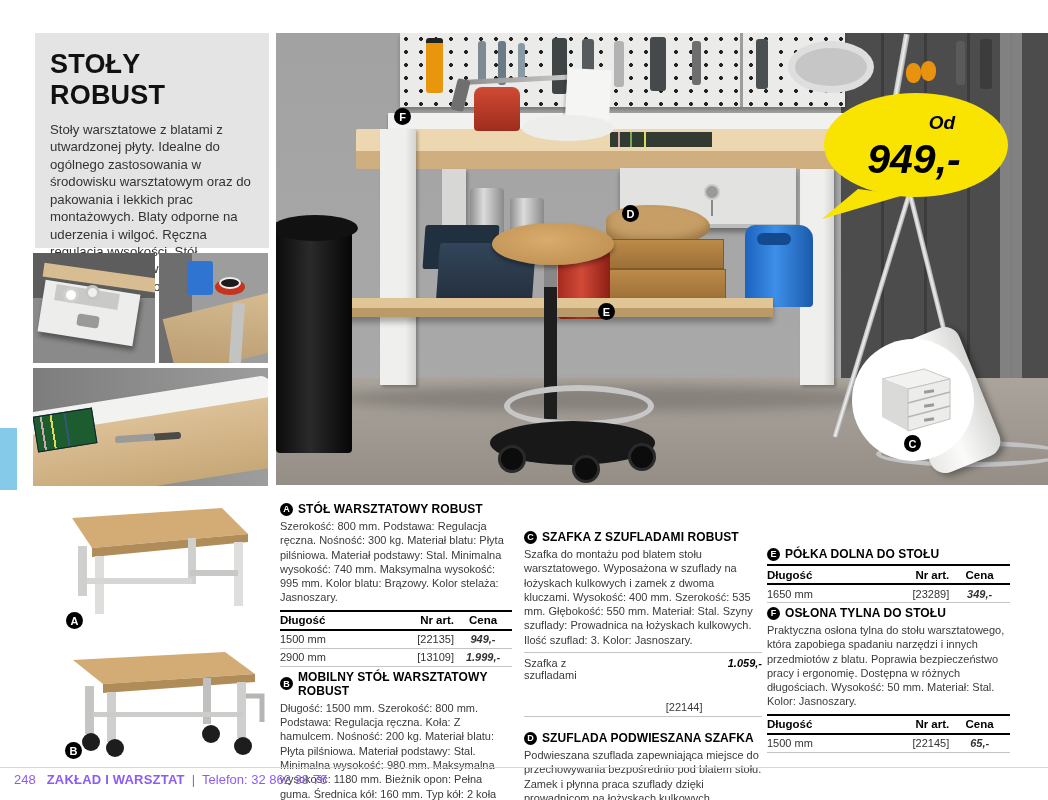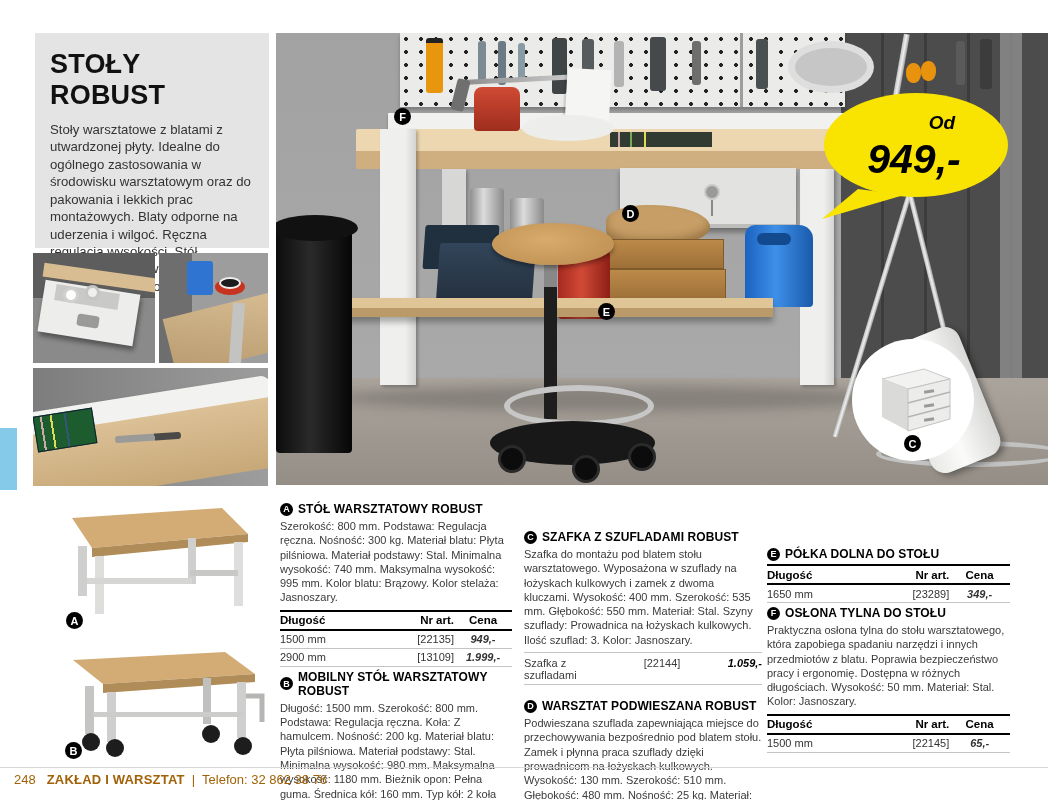--- a/index.html
+++ b/index.html
@@ -103,31 +103,31 @@
                 display:inline-flex;align-items:center;justify-content:center;flex:0 0 13px;}
   .prod p{margin:0 0 5px 0;line-height:1.3;}
   .spec{width:100%;border-collapse:collapse;font-size:11px;margin-bottom:3px;}
   .spec th{border-top:2px solid #000;border-bottom:2px solid #000;padding:2.5px 0;font-size:11.5px;text-align:left;color:#000;}
   .spec td{border-bottom:1px solid #c4c4c4;padding:2.5px 0;color:#333;}
   .spec th:nth-child(2),.spec td:nth-child(2){text-align:right;width:34%;}
   .spec th:nth-child(3),.spec td:nth-child(3){text-align:center;width:25%;}
   .price{font-weight:bold;font-style:italic;color:#000;}
   .row3{display:flex;border-top:1px solid #c4c4c4;border-bottom:1px solid #c4c4c4;padding:3.5px 0;margin-bottom:14px;}
   .row3 .n{flex:1;}
-  .row3 .r{width:34%;text-align:center;}
+  .row3 .r{width:34%;text-align:right;margin-top:44px;}
   .row3 .p{width:25%;text-align:right;}
 
   
   .pimg{position:absolute;}
   .pimgA{left:40px;top:500px;width:222px;height:130px;}
   .pimgB{left:45px;top:638px;width:222px;height:130px;}
 
   
   .footer-rule{position:absolute;left:0;top:767px;width:1048px;border-top:1px solid #d8d8d8;}
-  .footer{position:absolute;left:14px;top:772px;font-size:13px;color:#a16207;display:flex;gap:7px;align-items:baseline;}
+  .footer{position:absolute;left:14px;top:772px;font-size:13px;color:#8b5cf6;display:flex;gap:7px;align-items:baseline;}
   .footer .pn{margin-right:4px;}
   .footer b{letter-spacing:.2px;}
 </style>
 </head>
 <body>
 
 <div id="page">
 
   <div class="intro">
     <h1>STOŁY ROBUST</h1>
@@ -348,21 +348,21 @@
       <p>Szafka do montażu pod blatem stołu warsztatowego. Wyposażona w szuflady na łożyskach kulkowych i zamek z dwoma kluczami. Wysokość: 400 mm. Szerokość: 535 mm. Głębokość: 550 mm. Materiał: Stal. Szyny szuflady: Prowadnica na łożyskach kulkowych. Ilość szuflad: 3. Kolor: Jasnoszary.</p>
       <div class="row3">
         <span class="n">Szafka z szufladami</span>
         <span class="r">[22144]</span>
         <span class="p price">1.059,-</span>
       </div>
     </div>
     <div class="prod">
       <h3>
           <span class="pbadge">D</span>
-          <span>WARSZTAT PODWIESZANA ROBUST</span>
+          <span>SZUFLADA PODWIESZANA SZAFKA</span>
         </h3>
       <p>Podwieszana szuflada zapewniająca miejsce do przechowywania bezpośrednio pod blatem stołu. Zamek i płynna praca szuflady dzięki prowadnicom na łożyskach kulkowych. Wysokość: 130 mm. Szerokość: 510 mm. Głębokość: 480 mm. Nośność: 25 kg. Materiał: Stal. Szyny szuflady: Prowadnica na łożyskach kulkowych. Wym. wewn: W 130 x S 445 x G 455 mm. Ilość szuflad: 1. Kolor: Szary.</p>
 
     </div>
   </div>
 
   <div class="col col3">
     <div class="prod">
       <h3>
           <span class="pbadge">E</span>

